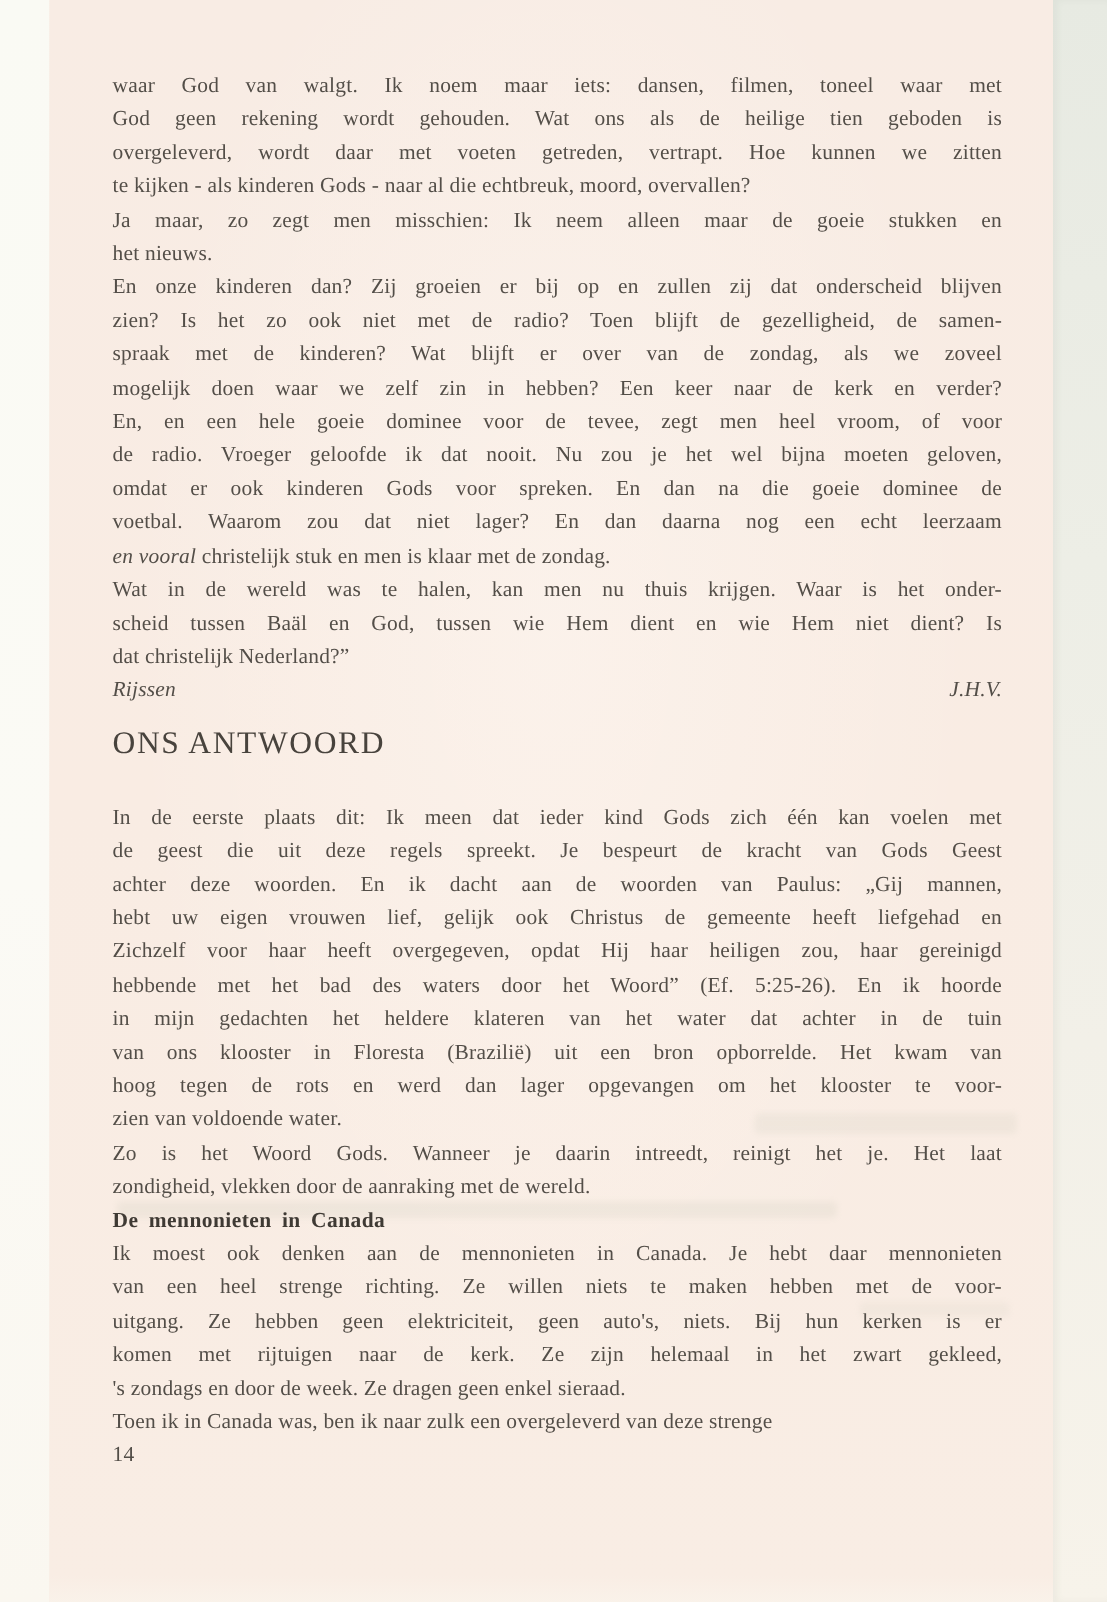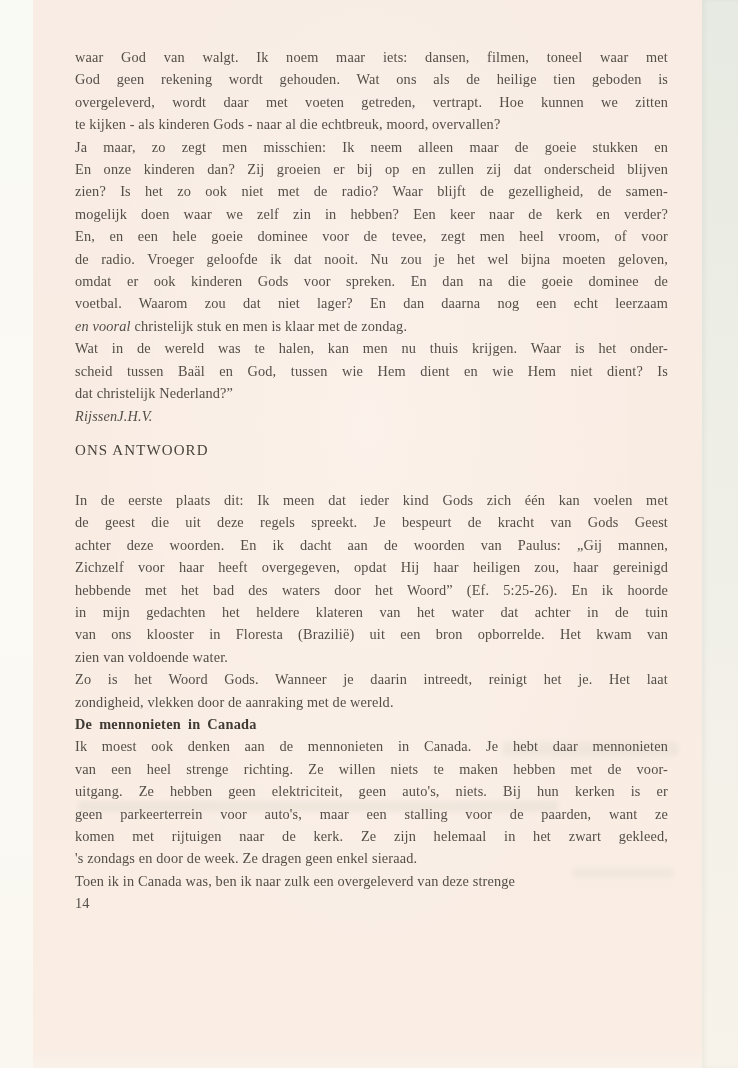--- a/index.html
+++ b/index.html
@@ -67,29 +67,29 @@
   .line {
     text-align: justify;
     text-align-last: justify;
     white-space: normal;
   }
   .line.lastline { text-align-last: left; }
   .em { font-style: italic; }
 
   .signature-row {
     display: flex;
-    justify-content: flex-start;
+    justify-content: space-between;
     font-style: italic;
     line-height: 22.4px;
   }
 
   .section-heading {
     margin-top: 13px;
     margin-bottom: 29px;
-    font-size: 15px;
+    font-size: 21px;
     line-height: 20px;
     letter-spacing: 1.1px;
     color: #48433d;
   }
 
   .sub-heading {
     text-align: left;
     font-weight: bold;
     color: #3f3a34;
     line-height: 22.4px;
@@ -113,55 +113,58 @@
     <div class="ghost g2"></div>
     <div class="ghost g3"></div>
     <div class="text-column">
 
       <div class="para">
           <div class="line"><span>waar God van walgt. Ik noem maar iets: dansen, filmen, toneel waar met</span></div>
           <div class="line"><span>God geen rekening wordt gehouden. Wat ons als de heilige tien geboden is</span></div>
           <div class="line"><span>overgeleverd, wordt daar met voeten getreden, vertrapt. Hoe kunnen we zitten</span></div>
           <div class="line lastline"><span>te kijken - als kinderen Gods - naar al die echtbreuk, moord, overvallen?</span></div>
           <div class="line"><span>Ja maar, zo zegt men misschien: Ik neem alleen maar de goeie stukken en</span></div>
+          <div class="line lastline"><span>het nieuws.</span></div>
           <div class="line"><span>En onze kinderen dan? Zij groeien er bij op en zullen zij dat onderscheid blijven</span></div>
-          <div class="line"><span>zien? Is het zo ook niet met de radio? Waar blijft de gezelligheid, de samen-</span></div>
+          <div class="line"><span>zien? Is het zo ook niet met de radio? Toen blijft de gezelligheid, de samen-</span></div>
+          <div class="line"><span>spraak met de kinderen? Wat blijft er over van de zondag, als we zoveel</span></div>
           <div class="line"><span>mogelijk doen waar we zelf zin in hebben? Een keer naar de kerk en verder?</span></div>
           <div class="line"><span>En, en een hele goeie dominee voor de tevee, zegt men heel vroom, of voor</span></div>
           <div class="line"><span>de radio. Vroeger geloofde ik dat nooit. Nu zou je het wel bijna moeten geloven,</span></div>
           <div class="line"><span>omdat er ook kinderen Gods voor spreken. En dan na die goeie dominee de</span></div>
           <div class="line"><span>voetbal. Waarom zou dat niet lager? En dan daarna nog een echt leerzaam</span></div>
           <div class="line lastline"><span class="em">en vooral</span><span> christelijk stuk en men is klaar met de zondag.</span></div>
           <div class="line"><span>Wat in de wereld was te halen, kan men nu thuis krijgen. Waar is het onder-</span></div>
           <div class="line"><span>scheid tussen Baäl en God, tussen wie Hem dient en wie Hem niet dient? Is</span></div>
           <div class="line lastline"><span>dat christelijk Nederland?”</span></div>
         </div>
         <div class="signature-row">
           <span>Rijssen</span>
           <span>J.H.V.</span>
         </div>
         <div class="section-heading">ONS ANTWOORD</div>
         <div class="para">
           <div class="line"><span>In de eerste plaats dit: Ik meen dat ieder kind Gods zich één kan voelen met</span></div>
           <div class="line"><span>de geest die uit deze regels spreekt. Je bespeurt de kracht van Gods Geest</span></div>
           <div class="line"><span>achter deze woorden. En ik dacht aan de woorden van Paulus: „Gij mannen,</span></div>
+          <div class="line"><span>hebt uw eigen vrouwen lief, gelijk ook Christus de gemeente heeft liefgehad en</span></div>
           <div class="line"><span>Zichzelf voor haar heeft overgegeven, opdat Hij haar heiligen zou, haar gereinigd</span></div>
           <div class="line"><span>hebbende met het bad des waters door het Woord” (Ef. 5:25-26). En ik hoorde</span></div>
           <div class="line"><span>in mijn gedachten het heldere klateren van het water dat achter in de tuin</span></div>
           <div class="line"><span>van ons klooster in Floresta (Brazilië) uit een bron opborrelde. Het kwam van</span></div>
+          <div class="line"><span>hoog tegen de rots en werd dan lager opgevangen om het klooster te voor-</span></div>
           <div class="line lastline"><span>zien van voldoende water.</span></div>
           <div class="line"><span>Zo is het Woord Gods. Wanneer je daarin intreedt, reinigt het je. Het laat</span></div>
           <div class="line lastline"><span>zondigheid, vlekken door de aanraking met de wereld.</span></div>
         </div>
         <div class="sub-heading">De mennonieten in Canada</div>
         <div class="para">
           <div class="line"><span>Ik moest ook denken aan de mennonieten in Canada. Je hebt daar mennonieten</span></div>
           <div class="line"><span>van een heel strenge richting. Ze willen niets te maken hebben met de voor-</span></div>
           <div class="line"><span>uitgang. Ze hebben geen elektriciteit, geen auto's, niets. Bij hun kerken is er</span></div>
-          <div class="line"><span>geen parkeerterrein voor auto's, maar een stalling voor de paarden, want ze</span></div>
           <div class="line"><span>komen met rijtuigen naar de kerk. Ze zijn helemaal in het zwart gekleed,</span></div>
           <div class="line lastline"><span>'s zondags en door de week. Ze dragen geen enkel sieraad.</span></div>
           <div class="line lastline"><span>Toen ik in Canada was, ben ik naar zulk een overgeleverd van deze strenge</span></div>
         </div>
         <div class="page-number">14</div>
     </div>
   </div>
   <div class="edge-right"></div>
   <div class="edge-bottom"></div>
 </div>

